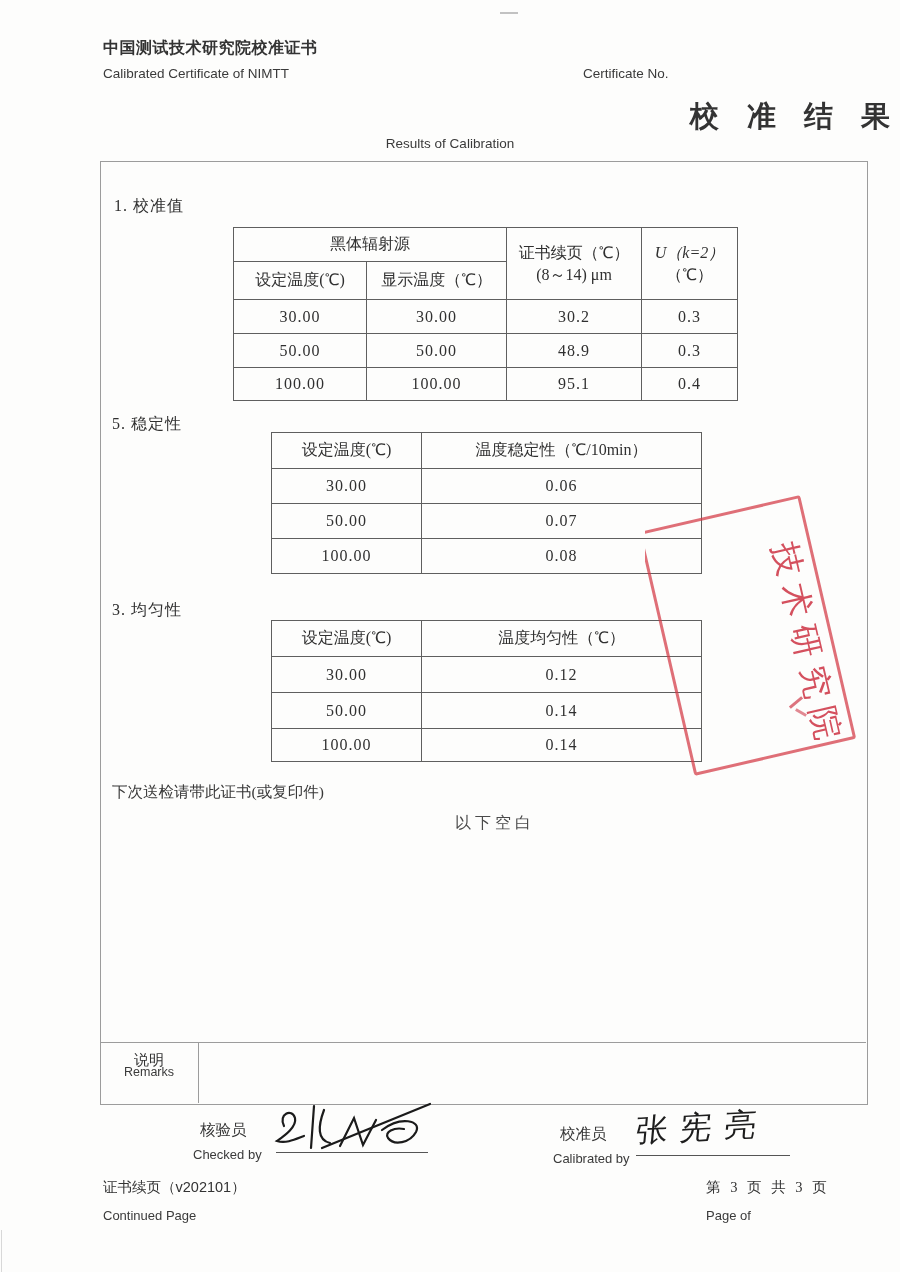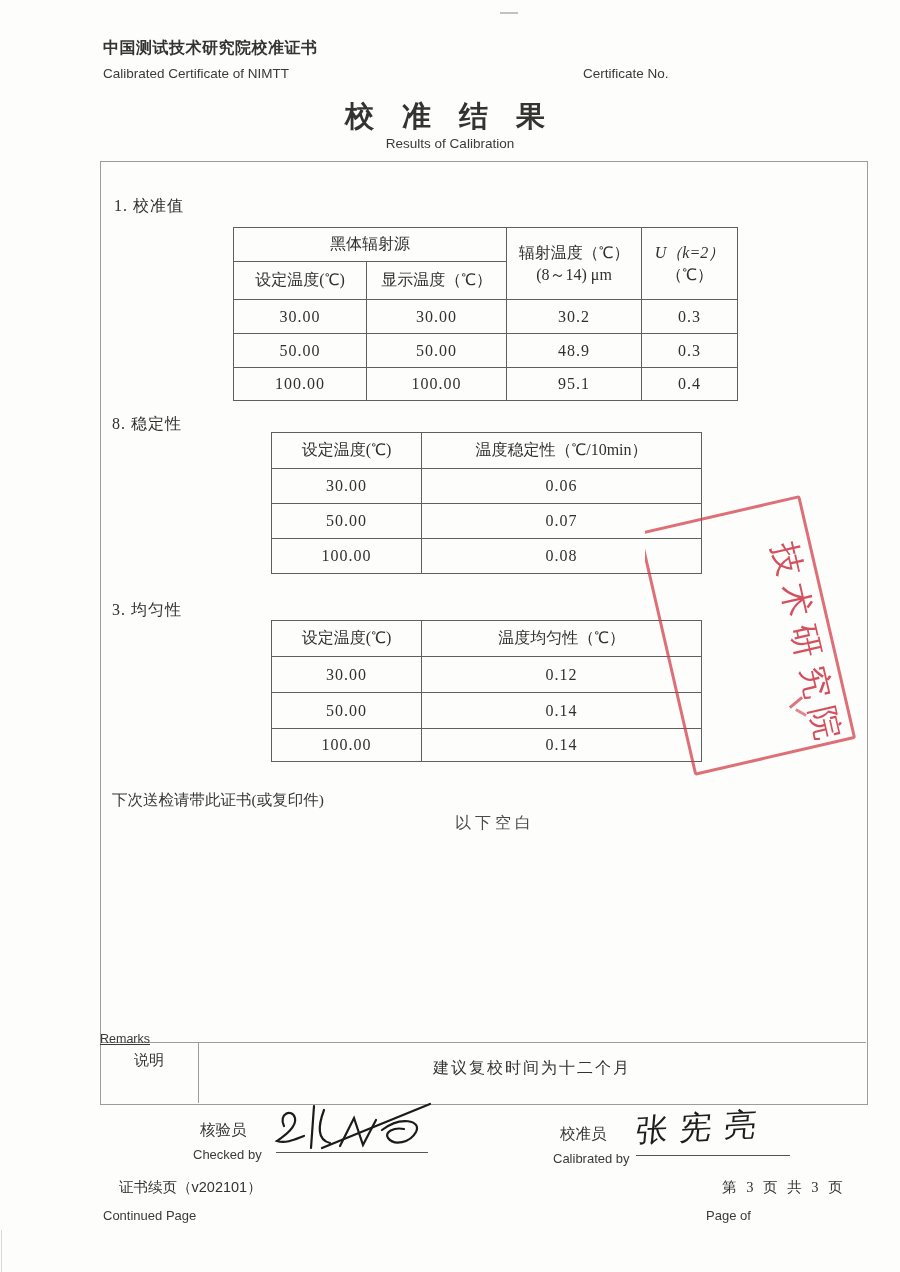--- a/index.html
+++ b/index.html
@@ -31,21 +31,21 @@
 
   table.ctable{border-collapse:collapse;table-layout:fixed;font-size:16px;color:#303030;}
   table.ctable td,table.ctable th{
     border:1px solid #5f5f5f;text-align:center;vertical-align:middle;
     font-weight:normal;padding:0 2px;overflow:hidden;
   }
   .two-line{line-height:1.35;}
   .ital{font-style:italic;}
   .num{letter-spacing:1px;}
 
-  .note-text{font-size:15.5px;color:#383838;margin-top:8px;}
+  .note-text{font-size:15.5px;color:#383838;}
   .blank-below{font-size:16px;letter-spacing:4px;color:#4a4a4a;}
 
   
   .stamp-wrap{overflow:hidden;pointer-events:none;}
   .stamp-rect{
     position:absolute;left:155px;top:50px;width:244px;height:160px;
     border:3.5px solid rgba(210,55,68,.72);border-radius:3px;
     transform:rotate(77deg);transform-origin:top left;
   }
   .stamp-text{
@@ -72,59 +72,59 @@
   .sig-label-zh{font-size:15.5px;color:#333;}
   .sig-label-en{font-size:13px;color:#3a3a3a;}
   .sig-line{background:#555;height:1px;}
   .sig-name{
     font-size:32px;color:#1d1d1d;letter-spacing:12px;white-space:nowrap;
     transform:skewX(-8deg) rotate(-3deg);font-weight:500;
   }
   .sig-svg path{fill:none;stroke:#1b1b1b;stroke-width:2.2;stroke-linecap:round;}
 
   
-  .footer-zh{font-size:14.5px;color:#333;margin-left:16px;}
+  .footer-zh{font-size:14.5px;color:#333;}
   .footer-en{font-size:13px;color:#3a3a3a;}
   .pagenum{letter-spacing:3px;}
 
   .top-dash{background:#c2c2c2;}
   .edge-line{background:#d8d8d8;}
 </style>
 </head>
 <body>
 
 <div class="page">
 
   <div class="abs top-dash" style="left:500px;top:12px;width:18px;height:2px;"></div>
   <div class="abs edge-line" style="left:1px;top:1230px;width:1px;height:42px;"></div>
 
   <div class="abs sans org-zh" style="left:103px;top:38px;">中国测试技术研究院校准证书</div>
   <div class="abs sans org-en" style="left:103px;top:66px;">Calibrated Certificate of NIMTT</div>
 
   <div class="abs sans certno-en" style="left:583px;top:66px;">Certificate No.</div>
 
-  <div class="abs sans title-zh" style="left:0;top:97px;">校  准  结  果</div>
+  <div class="abs sans title-zh" style="left:0;top:97px;text-align:right;">校  准  结  果</div>
   <div class="abs sans title-en" style="left:0;top:136px;">Results of Calibration</div>
 
   <div class="abs content-box" style="left:100px;top:161px;width:766px;height:942px;"></div>
 
   <div class="abs section-heading" style="left:114px;top:196px;">1. 校准值</div>
 
   <table class="abs ctable" style="left:233px;top:227px;width:504px;">
     <colgroup>
         <col style="width:133px">
         <col style="width:140px">
         <col style="width:135px">
         <col style="width:96px">
       </colgroup>
     <tbody>
         <tr style="height:34px">
       <th colspan="2">黑体辐射源</th>
       <th rowspan="2">
-        <div class="two-line">辐射温度（℃）</div>
+        <div class="two-line">证书续页（℃）</div>
         <div class="two-line">(8～14) μm</div>
       </th>
       <th rowspan="2">
         <div class="two-line ital">U（k=2）</div>
         <div class="two-line">（℃）</div>
       </th>
     </tr>
     <tr style="height:38px">
       <th>设定温度(℃)</th>
       <th>显示温度（℃）</th>
@@ -143,21 +143,21 @@
     </tr>
     <tr style="height:33px">
       <td class="num">100.00</td>
       <td class="num">100.00</td>
       <td class="num">95.1</td>
       <td class="num">0.4</td>
     </tr>
   </tbody>
     </table>
 
-  <div class="abs section-heading" style="left:112px;top:414px;">8. 稳定性</div>
+  <div class="abs section-heading" style="left:112px;top:414px;">5. 稳定性</div>
 
   <table class="abs ctable" style="left:271px;top:432px;width:430px;">
     <colgroup>
         <col style="width:150px">
         <col style="width:280px">
       </colgroup>
     <tbody>
         <tr style="height:36px">
       <th>设定温度(℃)</th>
       <th>温度稳定性（℃/10min）</th>
@@ -211,22 +211,21 @@
     <div class="stamp-rect">
       <div class="stamp-text">技术研究院</div>
     </div>
     <div class="stamp-mark"></div>
     <div class="stamp-mark2"></div>
   </div>
 
   <div class="abs hline" style="left:101px;top:1042px;width:765px;"></div>
   <div class="abs vline" style="left:198px;top:1042px;height:61px;"></div>
   <div class="abs sans remarks-label-zh" style="left:100px;top:1051px;width:98px;text-align:center;">说明</div>
-  <div class="abs sans remarks-label-en" style="left:100px;top:1032px;width:98px;text-decoration:underline;">Remarks</div>
-  <div class="abs remarks-content" style="left:198px;top:1058px;width:668px;text-align:center;">建议复校时间为十二个月</div>
+  <div class="abs sans remarks-label-en" style="left:100px;top:1065px;width:98px;text-align:center;">Remarks</div>
 
   <div class="abs sans sig-label-zh" style="left:200px;top:1120px;">核验员</div>
   <div class="abs sans sig-label-en" style="left:193px;top:1147px;">Checked by</div>
   <svg class="abs sig-svg" style="left:262px;top:1098px;" width="180" height="56" viewBox="0 0 180 56">
     <path d="M22,28 C16,16 30,10 33,20 C35,29 22,38 15,43 C24,46 34,41 42,38"></path>
     <path d="M52,8 L49,50"></path>
     <path d="M62,12 C56,28 55,42 68,45"></path>
     <path d="M168,6 L60,50"></path>
     <path d="M78,48 L92,20 L101,47 L114,22"></path>
     <path d="M120,32 C138,18 160,22 154,34 C148,45 132,48 126,40 C122,34 132,29 142,31"></path>

